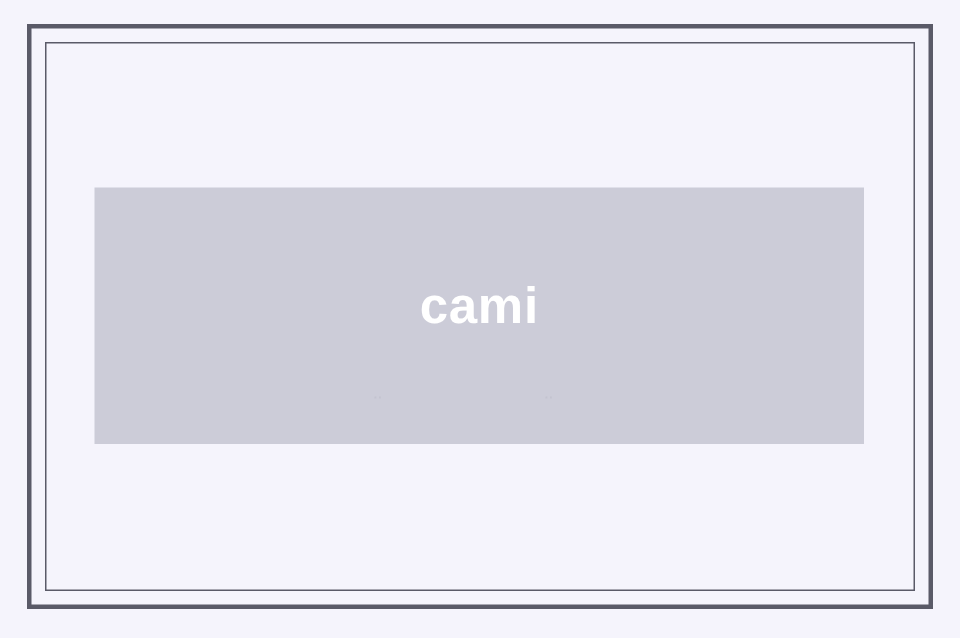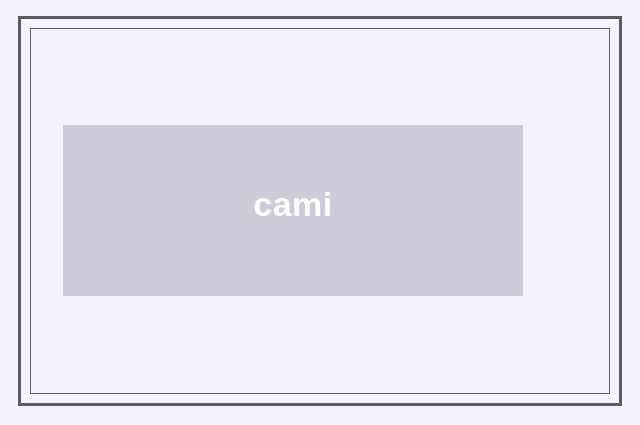--- a/index.html
+++ b/index.html
@@ -35,21 +35,21 @@
     box-sizing: border-box;
     border: 1px solid #5a5a68;
     background: transparent;
   }
 
   
   #placeholder-panel {
     position: absolute;
     left: 63px;
     top: 125px;
-    width: 460px;
+    width: 513px;
     height: 171px;
     background: #ccccd8;
   }
 
   #placeholder-title {
     position: absolute;
     left: 0;
     right: 0;
     top: 62px;
     text-align: center;

